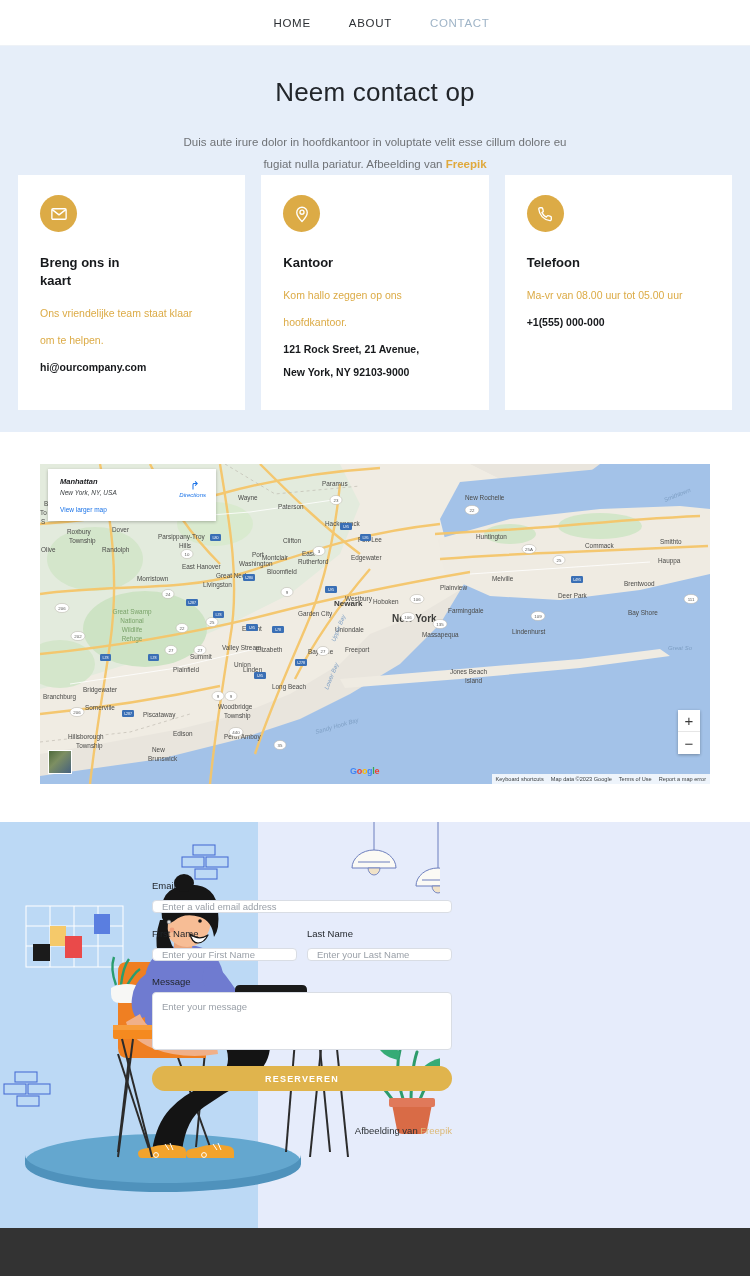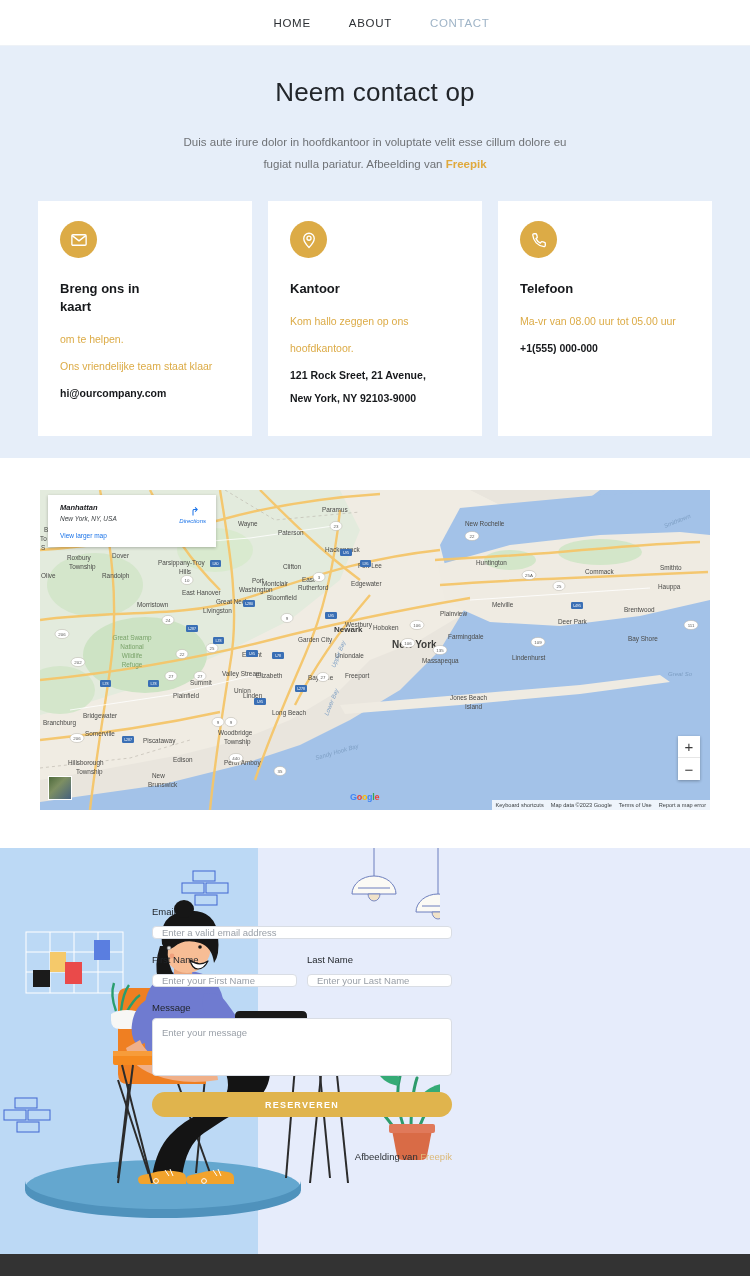--- a/index.html
+++ b/index.html
@@ -53,22 +53,21 @@
     line-height: 1.9;
     margin: 22px auto 0;
     max-width: 400px;
   }
   .link-gold { color: #e0a93c; font-weight: 700; text-decoration: none; }
 
   
   .cards {
     display: flex;
     gap: 16px;
-    padding: 0 38px;
-    margin-top: 26px;
+    padding: 0 18px;
     justify-content: center;
   }
   .card {
     flex: 1 1 0;
     background: #ffffff;
     padding: 20px 22px 26px;
     min-height: 202px;
   }
   .card-icon {
     width: 37px; height: 37px;
@@ -244,22 +243,22 @@
     <div class="cards">
 
       <div class="card">
         <div class="card-icon">
           <svg width="18" height="18" viewBox="0 0 24 24" fill="none" stroke="#ffffff" stroke-width="1.8" stroke-linejoin="round">
             <rect x="2.5" y="5" width="19" height="14" rx="1.5"></rect>
             <path d="M3 6.2l9 7 9-7"></path>
           </svg>
         </div>
         <div class="card-title">Breng ons in kaart</div>
+        <div class="card-note">Ons vriendelijke team staat klaar</div>
         <div class="card-note">om te helpen.</div>
-        <div class="card-note">Ons vriendelijke team staat klaar</div>
         <div class="card-value">hi@ourcompany.com</div>
       </div>
 
       <div class="card">
         <div class="card-icon">
           <svg width="18" height="18" viewBox="0 0 24 24" fill="none" stroke="#ffffff" stroke-width="1.8" stroke-linejoin="round">
             <path d="M12 22s7-7.2 7-12a7 7 0 10-14 0c0 4.8 7 12 7 12z"></path>
             <circle cx="12" cy="9.6" r="2.7"></circle>
           </svg>
         </div>

